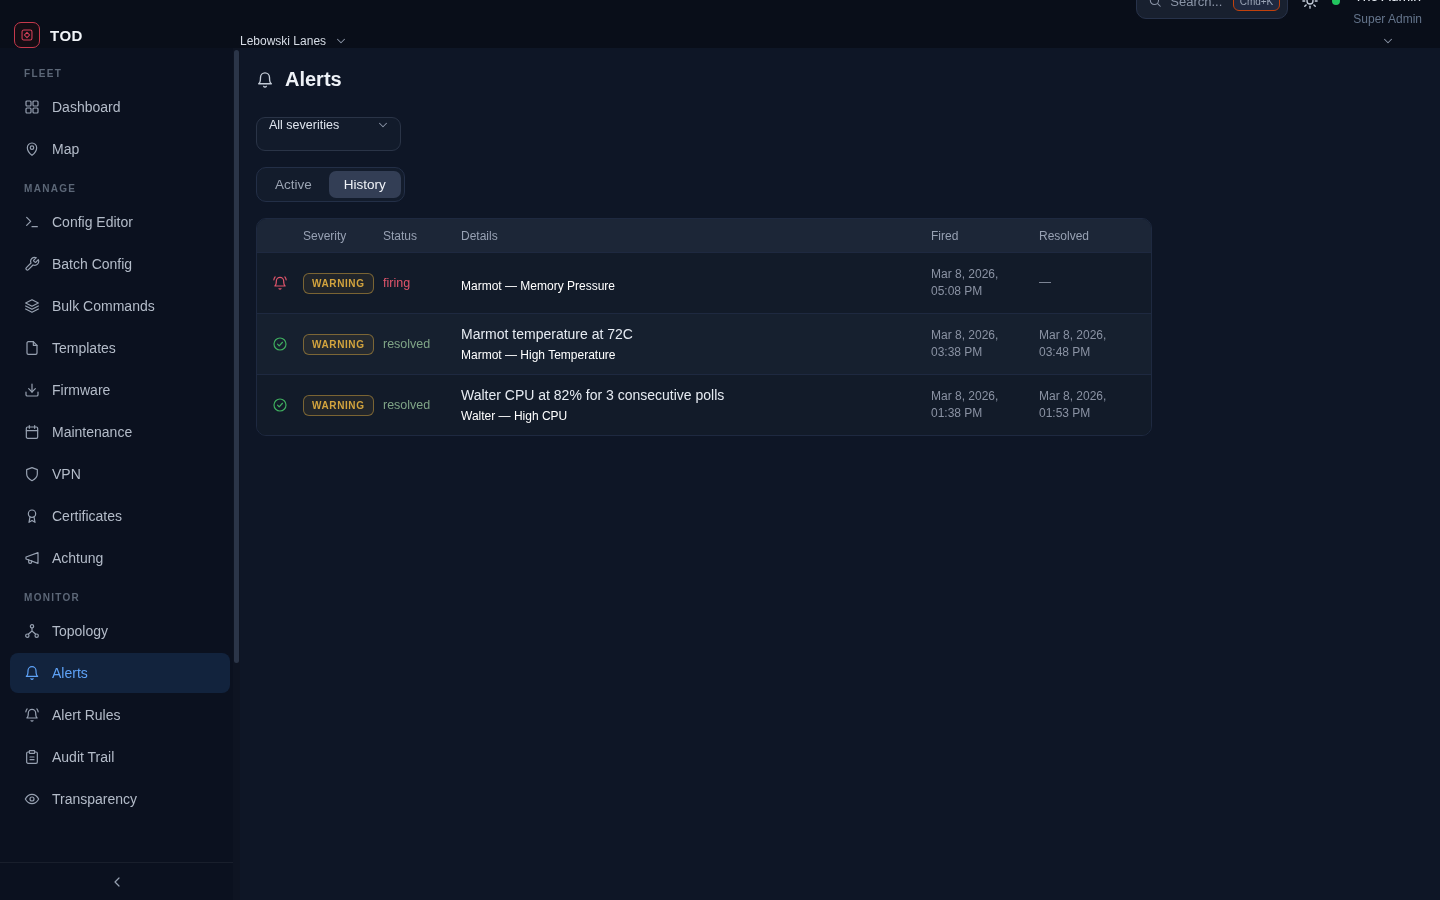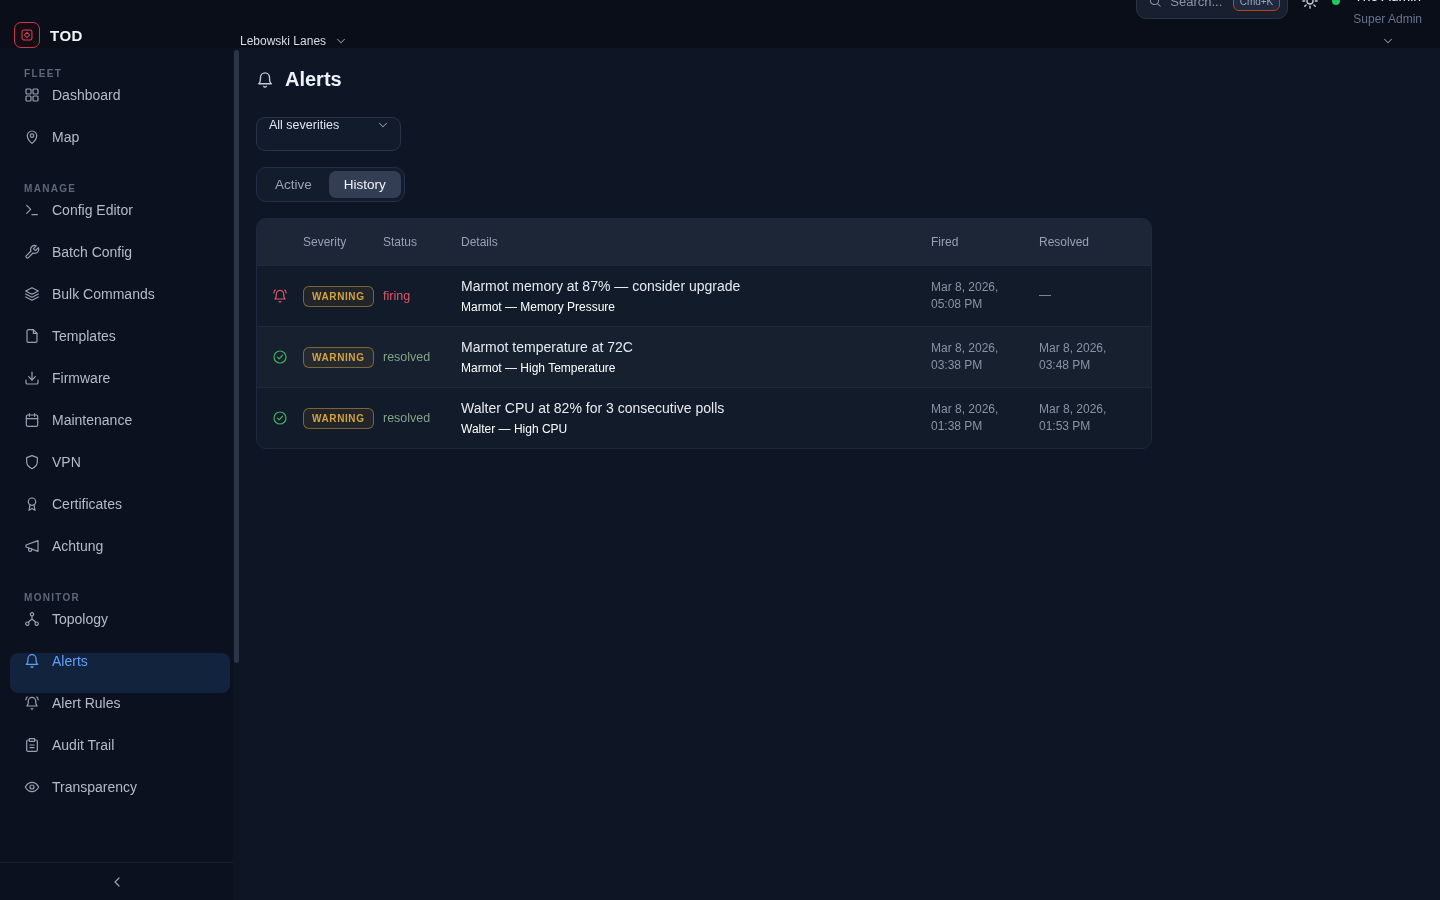--- a/index.html
+++ b/index.html
@@ -47,21 +47,21 @@
   .user-menu .chev { width:14px; height:14px; color:#8b95a7; }
 
   
   .shell { flex:1; display:flex; min-height:0; }
 
   
   .sidebar { width:240px; flex:none; background:#0b111f; position:relative; padding-top:12px; }
   .section-label { font-size:10px; font-weight:700; letter-spacing:1.3px; color:#5c6777;
                    margin:14px 24px 8px; }
   .section-label:first-child { margin-top:8px; }
-  .sb-item { display:flex; gap:12px; height:40px; margin:2px 10px;
+  .sb-item { display:flex; align-items:center; gap:12px; height:40px; margin:2px 10px;
              padding:0 14px; border-radius:8px; font-size:14px; color:#b4bcc9; cursor:pointer; }
   .sb-item .i { color:#97a1b1; flex:none; }
   .sb-item.active { background:#122串; }
   .sb-item.active { background:#12233d; color:#5ea2f7; }
   .sb-item.active .i { color:#5ea2f7; }
 
   .sb-scrollbar { position:absolute; top:0; right:0; width:7px; height:100%; background:#0e1422; }
   .sb-thumb { position:absolute; top:2px; right:1px; width:5px; height:72%; border-radius:3px; background:#2b3548; cursor:grab; }
 
   .sb-footer { position:absolute; left:0; right:7px; bottom:0; height:38px;
@@ -84,21 +84,21 @@
   .tabs { margin-top:16px; display:inline-flex; align-items:center; gap:2px; padding:3px;
           background:#131c2c; border:1px solid #232f47; border-radius:10px; }
   .tab { border:none; background:transparent; color:#9aa3b2; font:13.5px "Liberation Sans", sans-serif;
          padding:6px 15px; border-radius:7px; cursor:pointer; }
   .tab.active { background:#333e55; color:#f0f3f8; }
 
   
   .table { margin-top:16px; width:896px; border-radius:10px; overflow:hidden;
            border:1px solid #1e2940; background:#121b29; }
   .thead, .trow { display:grid; grid-template-columns:46px 80px 78px 1fr 108px 112px; }
-  .thead { height:46px; align-items:center; background:#1c2637; font-size:12px; color:#97a1b3; }
+  .thead { height:33px; align-items:center; background:#1c2637; font-size:12px; color:#97a1b3; }
   .thead > div { padding-right:8px; }
   .trow { align-items:center; min-height:61px; padding:10px 0; border-top:1px solid #1e2940; cursor:pointer; }
   .trow:nth-of-type(odd) { background:#16202f; }
   .trow:nth-of-type(even) { background:#121b29; }
   .c-icon { display:flex; justify-content:center; }
   .ricon { display:flex; }
   .ricon .i { width:16px; height:16px; }
   .ricon.red { color:#e0556b; }
   .ricon.green { color:#3fae5f; }
   .badge { display:inline-block; font-size:10px; font-weight:700; letter-spacing:0.6px;
@@ -358,21 +358,20 @@
               <svg class="i" viewBox="0 0 24 24">
                   <path d="M17.5 9a5.5 5.5 0 0 0-11 0c0 6.2-2.2 7.5-2.2 7.5h15.4S17.5 15.2 17.5 9"></path>
                   <path d="M10.5 20.5a1.8 1.8 0 0 0 3 0"></path>
                   <path d="M2.8 7.2a8 8 0 0 1 1.9-4.4M21.2 7.2a8 8 0 0 0-1.9-4.4"></path>
                 </svg>
             </span>
           </div>
           <div><span class="badge">WARNING</span></div>
           <div class="status firing">firing</div>
           <div>
-            <div class="d-title">Marmot memory at 87% — consider upgrade</div>
             <div class="d-sub">Marmot — Memory Pressure</div>
           </div>
           <div class="date">Mar 8, 2026, 05:08 PM</div>
           <div class="date">—</div>
         </div>
 
         <div class="trow">
           <div class="c-icon">
             <span class="ricon green">
               <svg class="i" viewBox="0 0 24 24">

